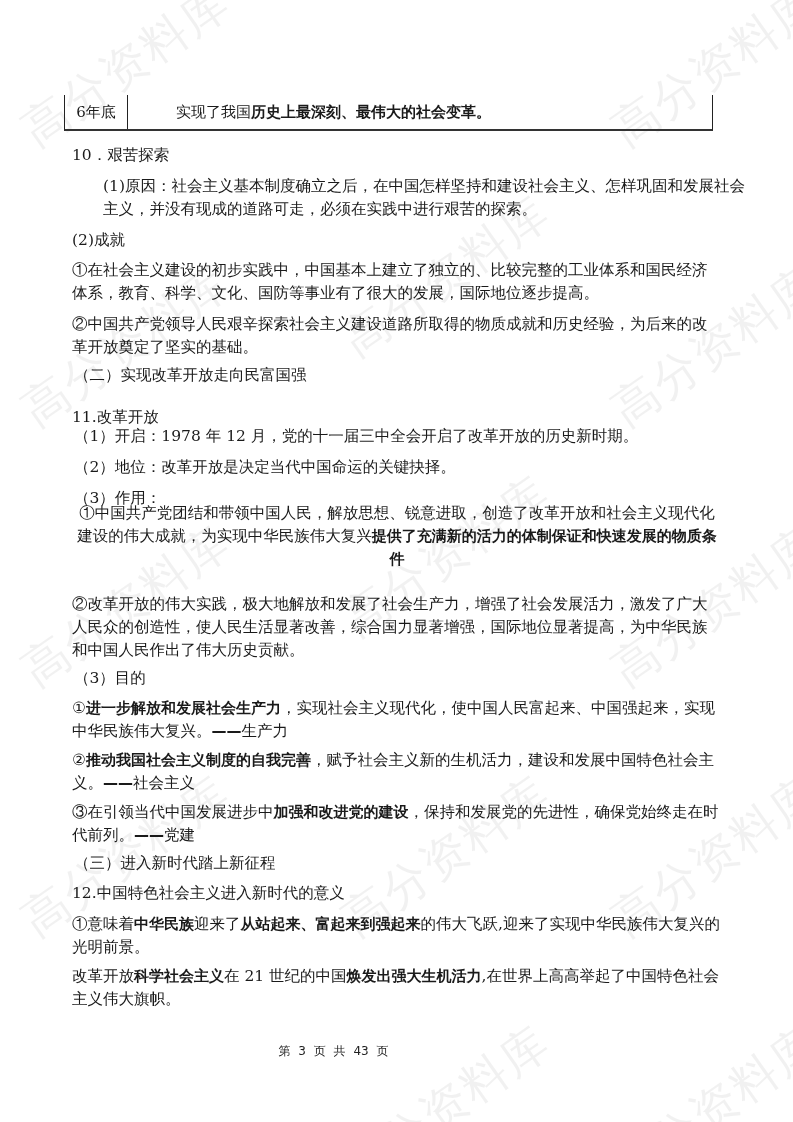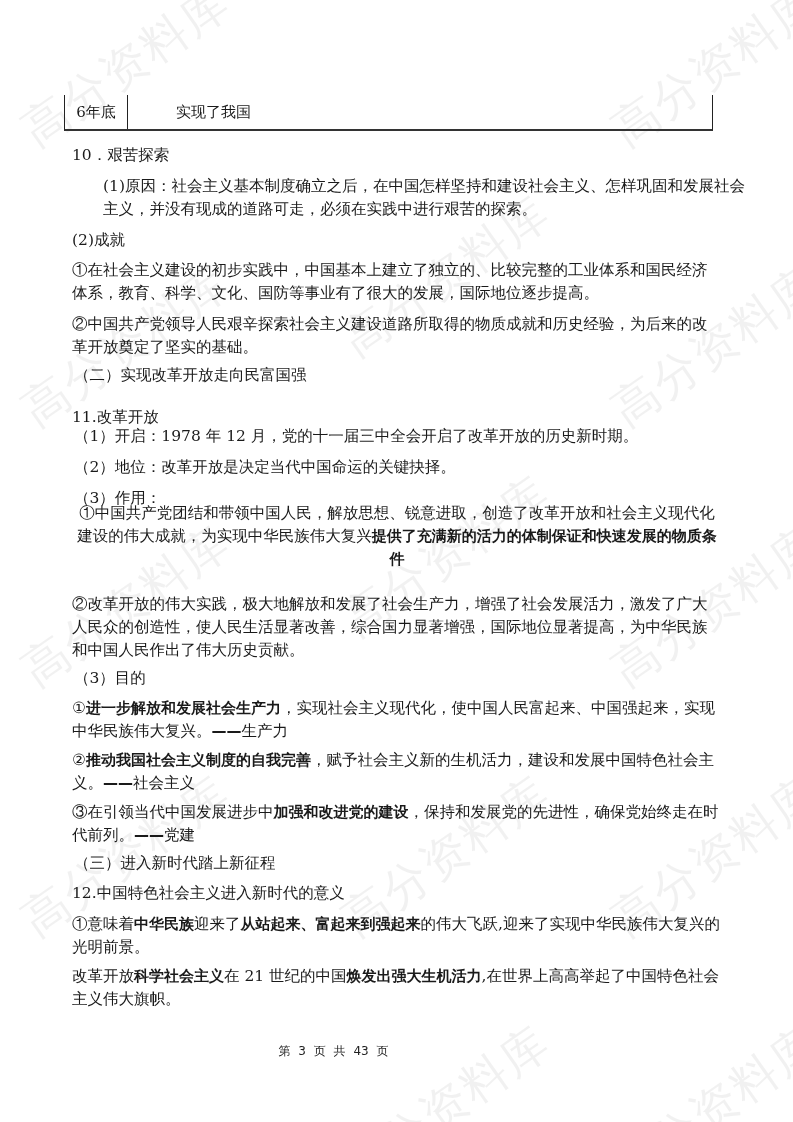--- a/index.html
+++ b/index.html
@@ -51,20 +51,21 @@
   <div class="wm" style="left:330px;top:900px;">高分资料库</div>
   <div class="wm" style="left:600px;top:900px;">高分资料库</div>
   <div class="wm" style="left:330px;top:1150px;">高分资料库</div>
   <div class="wm" style="left:600px;top:1150px;">高分资料库</div>
 </div>
 
 <div class="tbl">
   <div class="c1">6年底</div>
   <div class="c2">
     <span>实现了我国</span>
+      <span class="b">历史上最深刻、最伟大的社会变革。</span>
   </div>
 </div>
 
 <div class="content">
   <div class="p" style="top:144px;">10．艰苦探索</div>
   <div class="p" style="top:175px;margin-left:31px;">(1)原因：社会主义基本制度确立之后，在中国怎样坚持和建设社会主义、怎样巩固和发展社会主义，并没有现成的道路可走，必须在实践中进行艰苦的探索。</div>
   <div class="p" style="top:229px;">(2)成就</div>
   <div class="p" style="top:259px;">①在社会主义建设的初步实践中，中国基本上建立了独立的、比较完整的工业体系和国民经济体系，教育、科学、文化、国防等事业有了很大的发展，国际地位逐步提高。</div>
   <div class="p" style="top:313px;">②中国共产党领导人民艰辛探索社会主义建设道路所取得的物质成就和历史经验，为后来的改革开放奠定了坚实的基础。</div>
 

